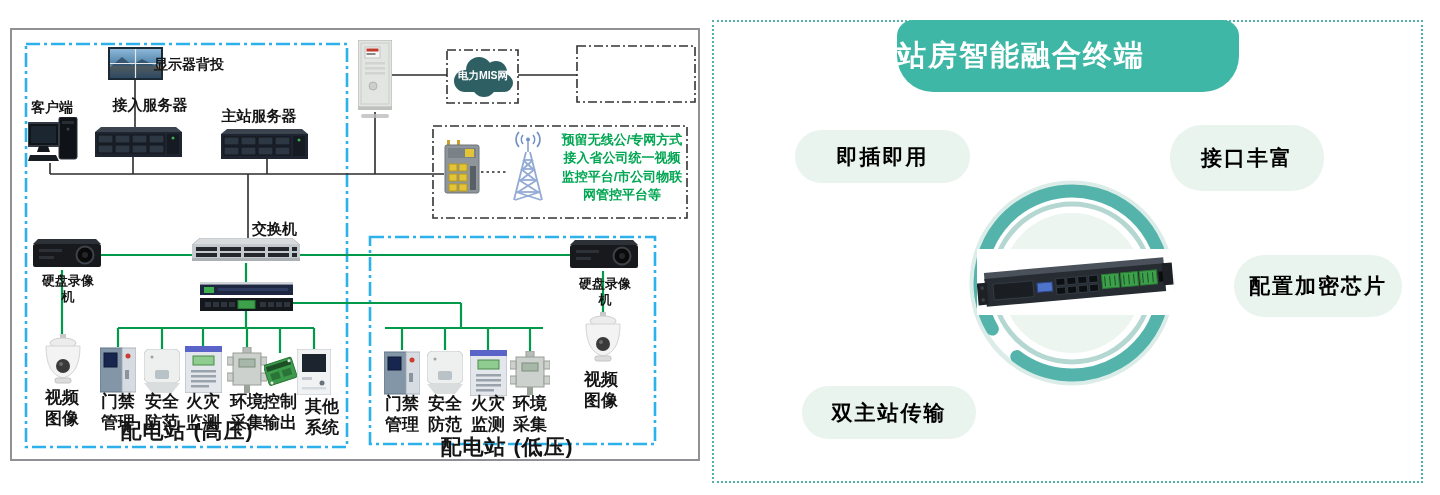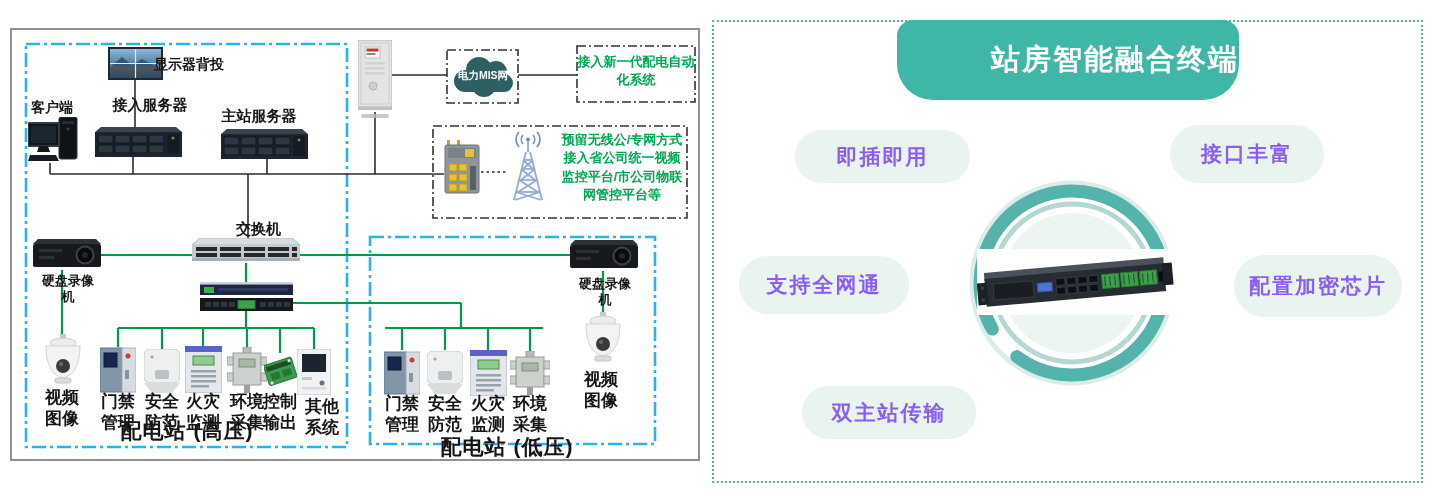--- a/index.html
+++ b/index.html
@@ -14,26 +14,26 @@
   .lbl.ctr{transform:translateX(-50%);}
   .f14{font-size:14px;} .f15{font-size:15px;} .f13{font-size:13px;} .f11{font-size:17px;}
   .station{font-size:21px;font-weight:600;letter-spacing:1px;}
   .green-note{position:absolute;color:#00a651;font-weight:bold;font-size:13px;line-height:1.42;
               text-align:center;white-space:pre-line;z-index:6;transform:translateX(-50%);}
   .cloud-text{position:absolute;color:#fff;font-weight:bold;font-size:10.5px;z-index:7;transform:translateX(-50%);}
   .cab-label{left:361px;top:114px;width:28px;height:4px;background:#bdbdbd;opacity:.8;border-radius:2px;z-index:6;}
   .icon{position:absolute;z-index:5;}
   
   .panel{left:712px;top:20px;width:707px;height:459px;border:2.5px dotted #55b2a7;background:#fff;}
-  .banner{position:absolute;left:183px;top:-2px;width:342px;height:80px;background:#3fb7a6;
-          border-radius:16px 16px 36px 36px;display:flex;align-items:center;justify-content:flex-end;z-index:3;}
+  .banner{position:absolute;left:183px;top:-2px;width:342px;height:72px;background:#3fb7a6;
+          border-radius:16px 16px 36px 36px;display:flex;align-items:center;justify-content:flex-start;z-index:3;}
   .banner span{color:#fff;font-size:29px;font-weight:bold;letter-spacing:2px;}
   .pill{position:absolute;background:#e9f4ef;border-radius:32px;display:flex;align-items:center;
         justify-content:center;z-index:4;}
-  .pill span{color:#8b5cf6;font-size:21px;font-weight:600;letter-spacing:2px;}
+  .pill span{color:#000000;font-size:21px;font-weight:600;letter-spacing:2px;}
   .ring{position:absolute;left:238px;top:141px;z-index:1;}
   .device-photo{position:absolute;left:263px;top:227px;width:197px;height:66px;background:#fff;z-index:2;
                 display:flex;align-items:center;justify-content:center;}
 </style>
 </head>
 <body>
 
 <div id="stage">
 
   <div class="abs outer-border"></div>
@@ -420,21 +420,21 @@
       </g>
       <rect x="12" y="12" width="16" height="8" fill="#a8b8a8" stroke="#7e8e7e"></rect>
       <rect x="17" y="36" width="6" height="8" fill="#9aa29a"></rect>
     </svg>
   </div>
 
   <div class="lbl f14" style="left:154px;top:56px">显示器背投</div>
   <div class="lbl f14" style="left:31px;top:99px">客户端</div>
   <div class="lbl ctr f15" style="left:150px;top:96px">接入服务器</div>
   <div class="lbl ctr f15" style="left:259px;top:107px">主站服务器</div>
-  <div class="lbl f15" style="left:236px;top:220px">交换机</div>
+  <div class="lbl f15" style="left:252px;top:220px">交换机</div>
   <div class="lbl ctr f13" style="left:68px;top:273px">硬盘录像
 机</div>
   <div class="lbl ctr f13" style="left:605px;top:276px">硬盘录像
 机</div>
   <div class="lbl ctr f11" style="left:62px;top:388px">视频
 图像</div>
   <div class="lbl ctr f11" style="left:601px;top:370px">视频
 图像</div>
 
   <div class="lbl ctr f11" style="left:118px;top:392px">门禁
@@ -455,22 +455,20 @@
   <div class="lbl ctr f11" style="left:445px;top:394px">安全
 防范</div>
   <div class="lbl ctr f11" style="left:488px;top:394px">火灾
 监测</div>
   <div class="lbl ctr f11" style="left:530px;top:394px">环境
 采集</div>
 
   <div class="lbl ctr station" style="left:187px;top:418px">配电站 (高压)</div>
   <div class="lbl ctr station" style="left:507px;top:434px">配电站 (低压)</div>
 
-  <div class="green-note" style="left:636px;top:53px;width:118px">接入新一代配电自动
-化系统</div>
   <div class="green-note" style="left:622px;top:131px;width:136px">预留无线公/专网方式
 接入省公司统一视频
 监控平台/市公司物联
 网管控平台等</div>
 
   <div class="abs panel">
 
     <div class="banner">
       <span>站房智能融合终端</span>
     </div>
@@ -522,25 +520,22 @@
               <line x1="176" y1="30" x2="176" y2="40"></line>
           </g>
           <rect x="182" y="30" width="4" height="10" fill="#0a0c0e"></rect>
         </g>
       </svg>
     </div>
 
     <div class="pill" style="left:81px;top:108px;width:175px;height:53px">
       <span>即插即用</span>
     </div>
-    <div class="pill" style="left:456px;top:103px;width:154px;height:58px">
+    <div class="pill" style="left:456px;top:103px;width:154px;height:66px">
       <span>接口丰富</span>
-    </div>
-    <div class="pill" style="left:25px;top:234px;width:170px;height:58px">
-      <span>支持全网通</span>
     </div>
     <div class="pill" style="left:520px;top:233px;width:168px;height:62px">
       <span>配置加密芯片</span>
     </div>
     <div class="pill" style="left:88px;top:364px;width:174px;height:53px">
       <span>双主站传输</span>
     </div>
   </div>
 
 </div>

